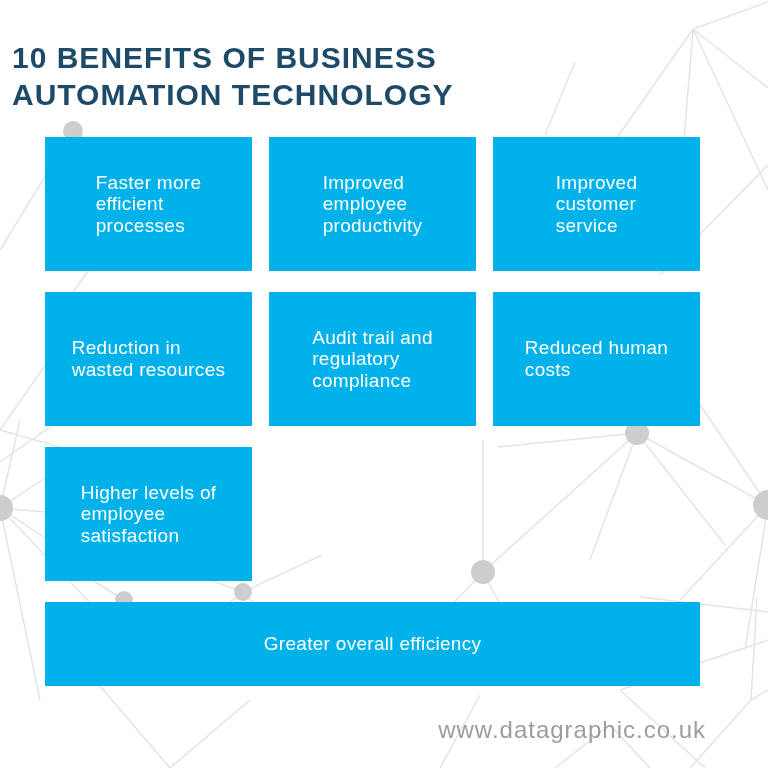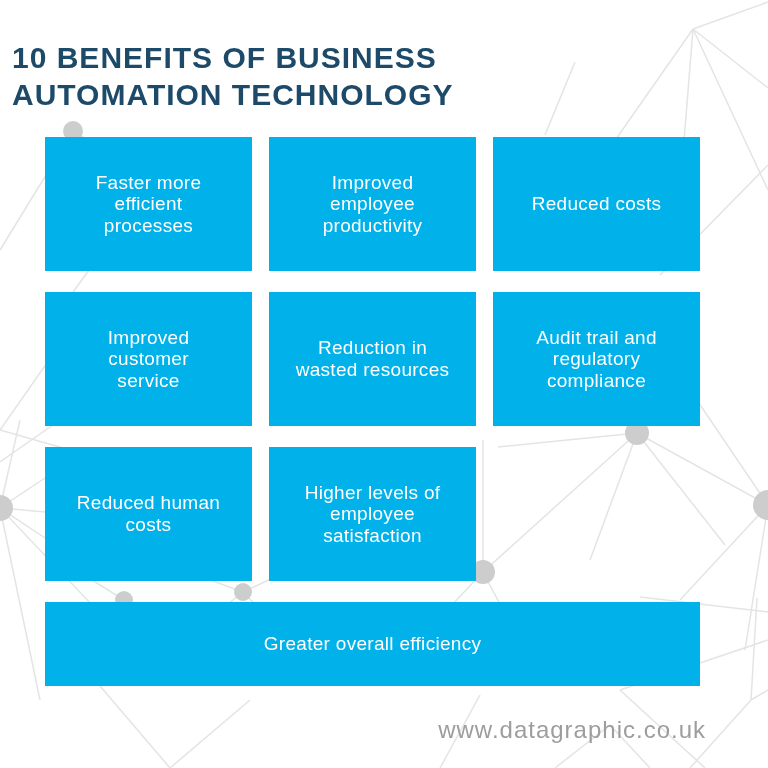--- a/index.html
+++ b/index.html
@@ -42,21 +42,21 @@
     grid-template-columns: repeat(3, 1fr);
     grid-template-rows: 134px 134px 134px 84px;
     column-gap: 17px;
     row-gap: 21px;
   }
   .card {
     background: #00b1ea;
     display: flex;
     align-items: center;
     justify-content: center;
-    text-align: center;
+    text-align: left;
   }
   .card-wide { grid-column: 1 / -1; }
   .card .card-text {
     color: #ffffff;
     font-size: 19px;
     line-height: 1.14;
     letter-spacing: 0.3px;
     white-space: pre-line;
     padding: 0 10px;
   }
@@ -140,23 +140,20 @@
       <span class="card-text">Faster more
 efficient
 processes</span>
     </div>
     <div class="card">
       <span class="card-text">Improved
 employee
 productivity</span>
     </div>
     <div class="card">
-      <span class="card-text">Reduced costs</span>
-    </div>
-    <div class="card">
       <span class="card-text">Improved
 customer
 service</span>
     </div>
     <div class="card">
       <span class="card-text">Reduction in
 wasted resources</span>
     </div>
     <div class="card">
       <span class="card-text">Audit trail and

